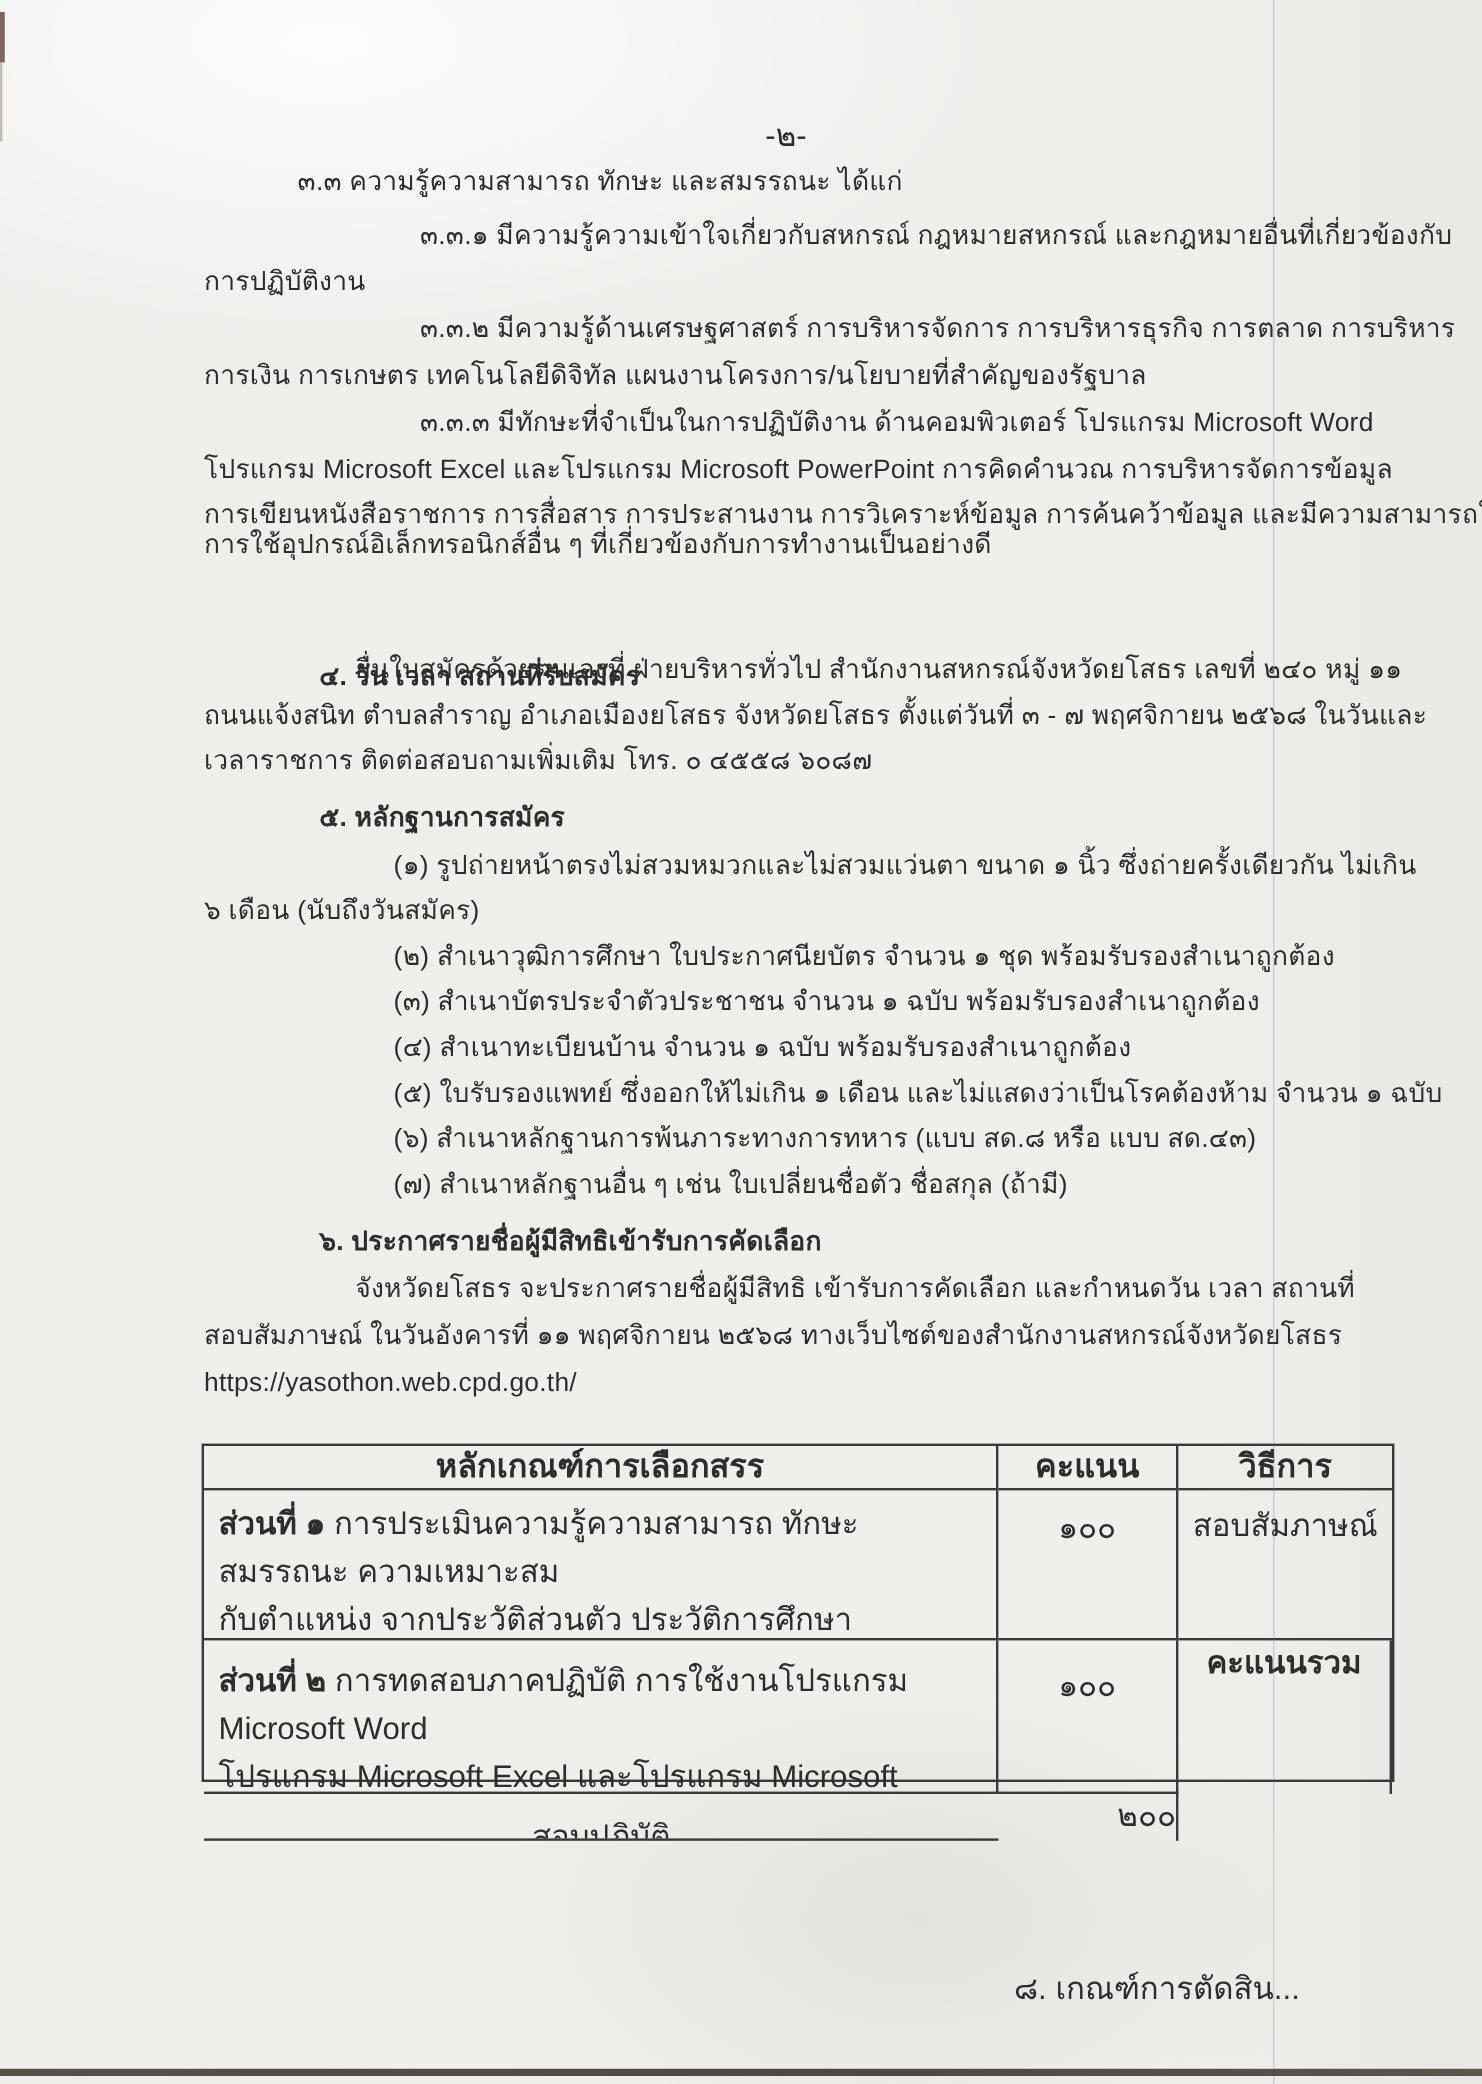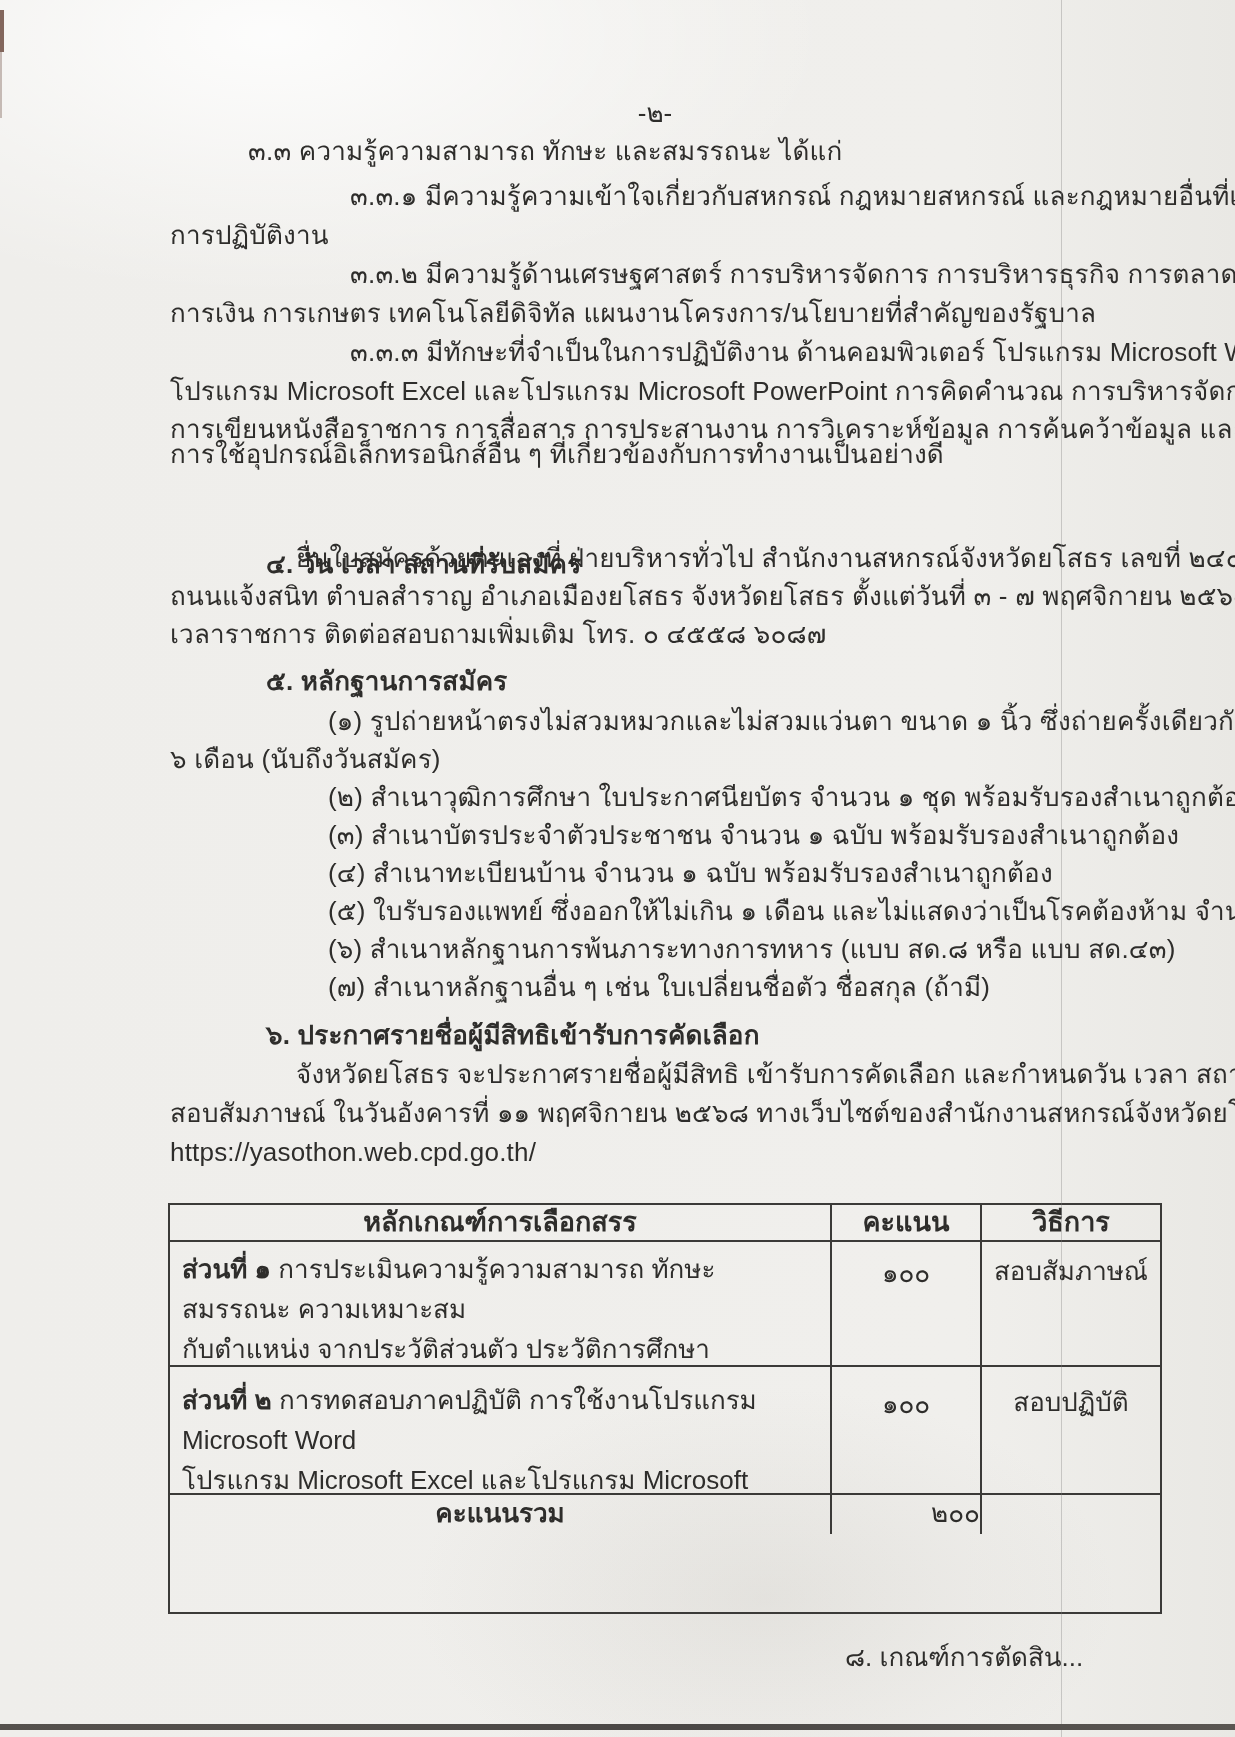--- a/index.html
+++ b/index.html
@@ -10,31 +10,31 @@
     font-family:"Liberation Sans",sans-serif;
     color:#2e2d2b;
     background:
       radial-gradient(ellipse 900px 420px at 22% 2%, rgba(255,255,255,.85), rgba(255,255,255,0) 62%),
       radial-gradient(ellipse 500px 300px at 62% 92%, rgba(196,193,186,.28), rgba(196,193,186,0) 70%),
       linear-gradient(90deg,#efeeeb 0%, #f0efec 78%, #e9e8e4 100%);
   }
   .ln{
     position:absolute;
     white-space:nowrap;
-    font-size:26px;
+    font-size:22px;
     line-height:36px;
     letter-spacing:.2px;
     text-align:center;
   }
   .b{font-weight:bold;}
   .pageno{position:absolute;top:92px;left:575px;width:160px;text-align:center;font-size:26px;}
   
   .tbl{
     position:absolute;left:168px;top:1203px;
-    width:994px;height:411px;
+    width:994px;height:282px;
     box-sizing:border-box;
     border:2px solid #3b3a38;
     display:grid;
     grid-template-columns:662px 150px 178px;
     grid-template-rows:37px 125px 128px 39px;
     background:transparent;
     font-size:26px;
   }
   .cell{box-sizing:border-box;border-right:2px solid #3b3a38;border-bottom:2px solid #3b3a38;overflow:hidden;}
   .cell.last-col{border-right:none;}
@@ -105,23 +105,23 @@
     </div>
     <div class="cell num">๑๐๐</div>
     <div class="cell meth last-col">สอบสัมภาษณ์</div>
 
     <div class="cell crit2">
       <div><span class="b">ส่วนที่ ๒</span> <span>การทดสอบภาคปฏิบัติ การใช้งานโปรแกรม Microsoft Word</span></div>
       <div>โปรแกรม Microsoft Excel และโปรแกรม Microsoft PowerPoint</div>
 
     </div>
     <div class="cell num2">๑๐๐</div>
+    <div class="cell totlbl last-row">คะแนนรวม</div>
+
     <div class="cell meth2 last-col">สอบปฏิบัติ</div>
-
-    <div class="cell totlbl last-row">คะแนนรวม</div>
     <div class="cell totnum last-row">๒๐๐</div>
     <div class="cell last-col last-row"></div>
   </div>
 
   <div class="footer-cont">๘. เกณฑ์การตัดสิน...</div>
 
   <div class="scanline-v"></div>
   <div class="edge-mark"></div>
   <div class="edge-mark2"></div>
   <div class="edge-bottom"></div>

